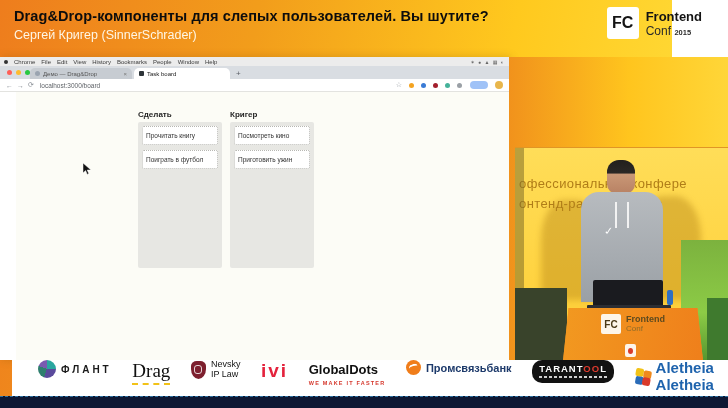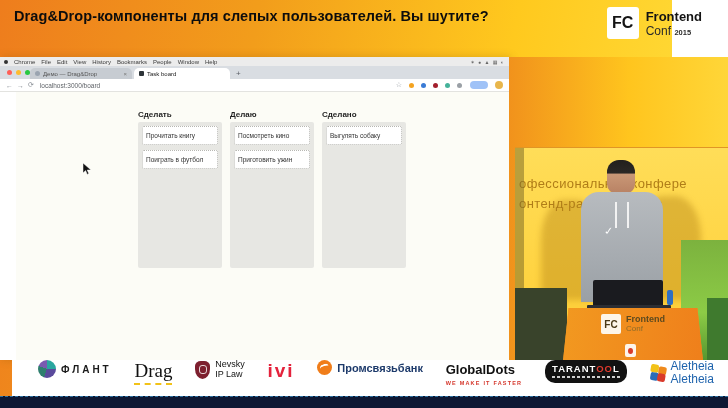--- a/index.html
+++ b/index.html
@@ -119,33 +119,34 @@
     border-top:2px solid #fff; transform:rotate(-18deg); display:block; }
   .psb-text { font-size:11px; font-weight:700; color:#1d3a6b; }
   .tarantool { background:#121212; border-radius:10px; padding:4px 7px 5px; text-align:center; }
   .tt-line { font-size:9.5px; font-weight:800; letter-spacing:1px; line-height:1; }
   .tt-w { color:#fff; } .tt-r { color:#e03a2e; }
   .tt-sub { margin-top:2px; height:2px; background:repeating-linear-gradient(90deg,#cfcfcf 0 3px,transparent 3px 5px); }
   .ale-icon { width:16px; height:16px; position:relative; transform:rotate(10deg); }
   .ale-icon i { position:absolute; width:8px; height:8px; border-radius:2px; display:block; }
   .a1{left:0;top:0;background:#f2c218;} .a2{left:8px;top:1px;background:#ef8a1d;}
   .a3{left:1px;top:8px;background:#2b6cb8;} .a4{left:8px;top:8px;background:#d93a2b;}
-  .ale-text { font-size:12px; font-weight:400; color:#1e63ad; line-height:1.1; }
+  .ale-text { font-size:15px; font-weight:700; color:#1e63ad; line-height:1.1; }
 
   
   .bottombar { position:absolute; left:0; top:396px; width:728px; height:12px; background:#0e1733;
     border-top:1px dashed rgba(70,190,255,.55); }
 </style>
 </head>
 <body>
 
 <div class="stage">
 
   <div class="hdr">
     <div class="hdr-title">Drag&amp;Drop-компоненты для слепых пользователей. Вы шутите?</div>
+    <div class="hdr-sub">Сергей Кригер (SinnerSchrader)</div>
     <div class="fc-logo">
       <div class="fc-box">FC</div>
       <div class="fc-words">
         <div class="fc-top">Frontend</div>
         <div class="fc-bot"><span>Conf</span>
           <span class="fc-year">2015</span></div>
       </div>
     </div>
   </div>
 
@@ -203,30 +204,24 @@
     <div class="viewport">
       <div class="board">
         <div class="col">
           <div class="col-title">Сделать</div>
           <div class="col-panel">
             <div class="card">Прочитать книгу</div>
             <div class="card">Поиграть в футбол</div>
           </div>
         </div>
         <div class="col">
-          <div class="col-title">Делаю</div>
+          <div class="col-title">Кригер</div>
           <div class="col-panel">
             <div class="card">Посмотреть кино</div>
             <div class="card">Приготовить ужин</div>
-          </div>
-        </div>
-        <div class="col">
-          <div class="col-title">Сделано</div>
-          <div class="col-panel">
-            <div class="card">Выгулять собаку</div>
           </div>
         </div>
       </div>
     </div>
 
     <svg class="cursor" viewBox="0 0 8 12">
       <polygon points="0,0 0,10 2.6,7.6 4.2,11.4 5.8,10.6 4.2,7 8,7" fill="#111" stroke="#fff" stroke-width="0.5"></polygon>
     </svg>
   </div>
 
@@ -282,31 +277,31 @@
           <b></b>
         </span>
       <span class="nevsky-text">
         <span>Nevsky</span><br>
         <span>IP Law</span>
       </span>
     </div>
     <div class="sp">
       <span class="ivi-text">ivi</span>
     </div>
-    <div class="sp">
-      <span class="psb-icon">
-          <i></i>
-        </span>
-      <span class="psb-text">Промсвязьбанк</span>
-    </div>
     <div class="sp gd">
       <span>
         <span class="gd-main">GlobalDots</span>
         <span class="gd-tag" style="display:block">WE MAKE IT FASTER</span>
       </span>
+    </div>
+    <div class="sp">
+      <span class="psb-icon">
+          <i></i>
+        </span>
+      <span class="psb-text">Промсвязьбанк</span>
     </div>
     <div class="tarantool">
       <div class="tt-line">
         <span class="tt-w">TARANT</span><span class="tt-r">OO</span><span class="tt-w">L</span>
       </div>
       <div class="tt-sub"></div>
     </div>
     <div class="sp">
       <span class="ale-icon">
         <i class="a1"></i>

